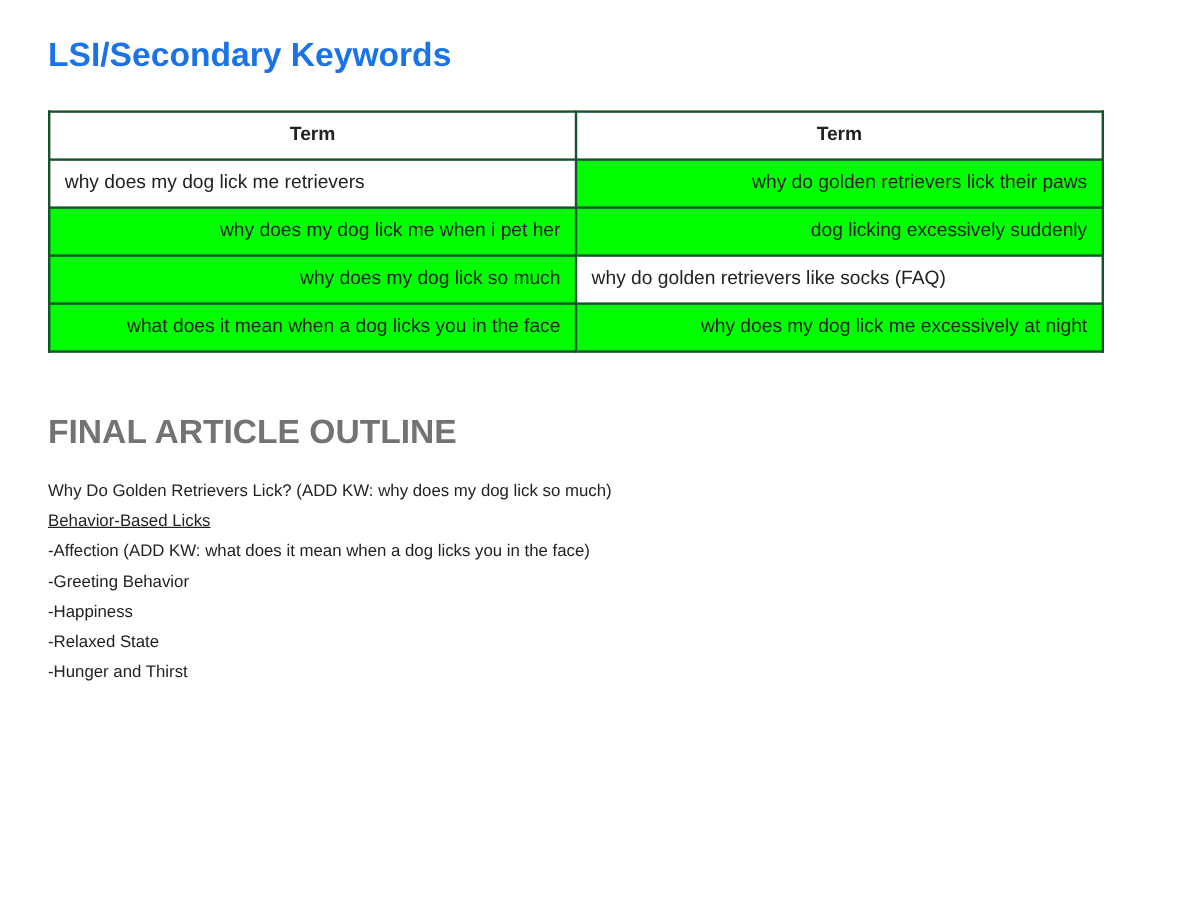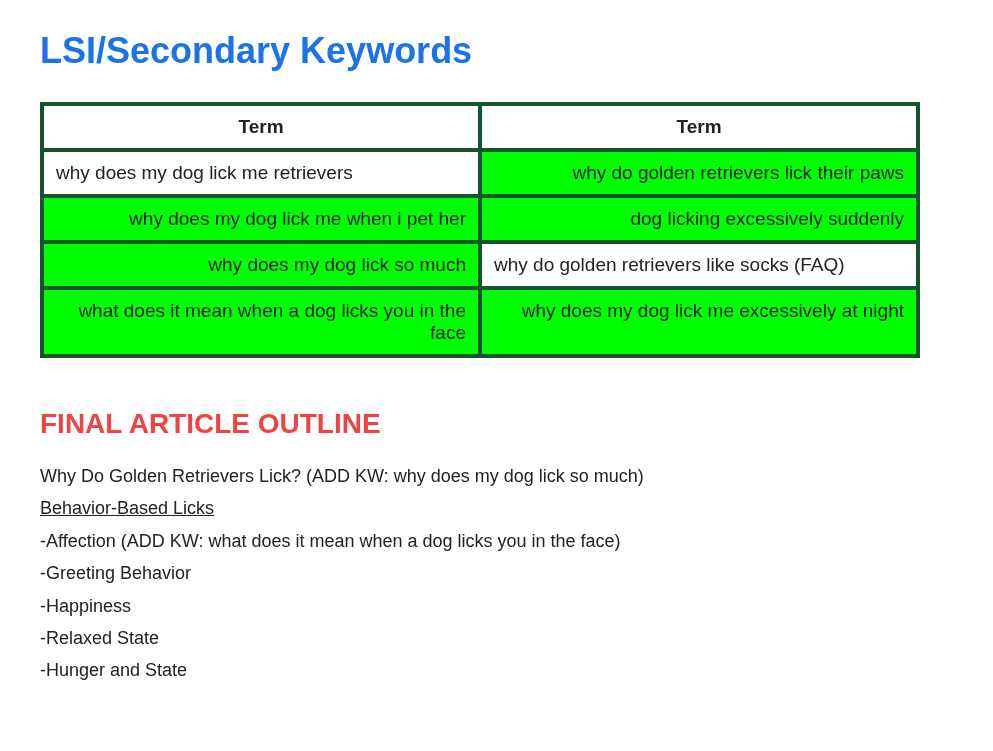--- a/index.html
+++ b/index.html
@@ -11,64 +11,64 @@
     body {
       font-family: Arial, sans-serif;
       font-size: 15px;
       color: #222;
       background: #fff;
       padding: 30px 40px;
       max-width: 993px;
     }
 
     .section-title {
-      font-size: 36px;
+      font-size: 28px;
       font-weight: bold;
       color: #1a73e8;
       margin-bottom: 30px;
     }
 
     .keyword-table {
       border-collapse: collapse;
       width: 880px;
       margin-bottom: 50px;
     }
 
     .keyword-table th,
     .keyword-table td {
-      border: 4px solid #14532d;
+      border: 2px solid #14532d;
       padding: 10px 12px;
       vertical-align: top;
-      font-size: 19px;
+      font-size: 16px;
     }
 
     .keyword-table th {
       font-weight: bold;
       background: #fff;
       width: 50%;
     }
 
     .keyword-table td {
       width: 50%;
     }
 
     .highlight {
       background-color: #00ff00;
       text-align: right;
     }
 
     .outline-title {
       font-size: 28px;
       font-weight: bold;
-      color: #ef4444;
+      color: #737373;
       margin-bottom: 20px;
     }
 
     .outline-content {
-      font-size: 18px;
+      font-size: 14px;
       line-height: 1.8;
       color: #222;
     }
 
     .outline-content .underline {
       text-decoration: underline;
     }
   </style>
 </head>
 <body>
@@ -104,14 +104,14 @@
 
 <h2 class="outline-title">FINAL ARTICLE OUTLINE</h2>
 
 <div class="outline-content" id="outline-lines">
 <p>Why Do Golden Retrievers Lick? (ADD KW: why does my dog lick so much)</p>
     <p class="underline">Behavior-Based Licks</p>
     <p>-Affection (ADD KW: what does it mean when a dog licks you in the face)</p>
     <p>-Greeting Behavior</p>
     <p>-Happiness</p>
     <p>-Relaxed State</p>
-    <p>-Hunger and State</p>
+    <p>-Hunger and Thirst</p>
   </div>
 
 </body></html>

